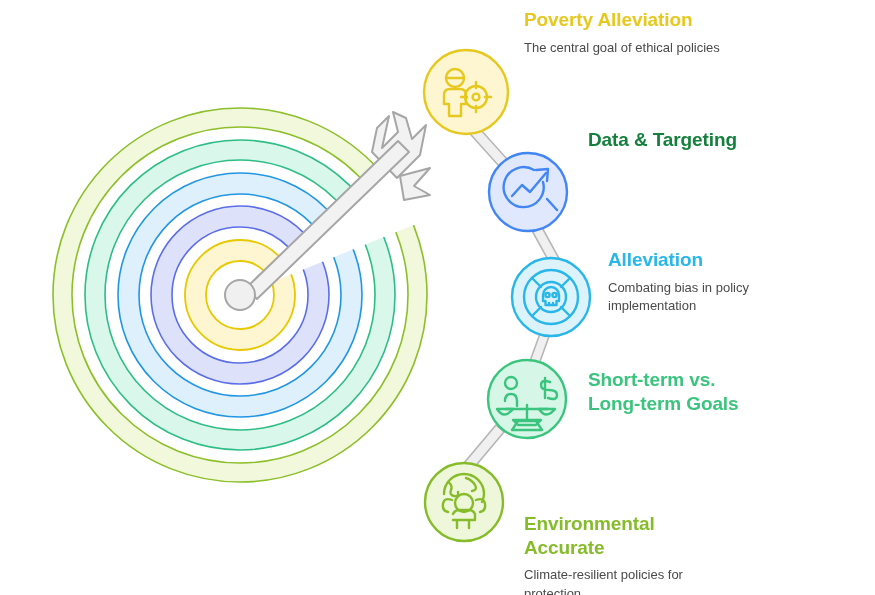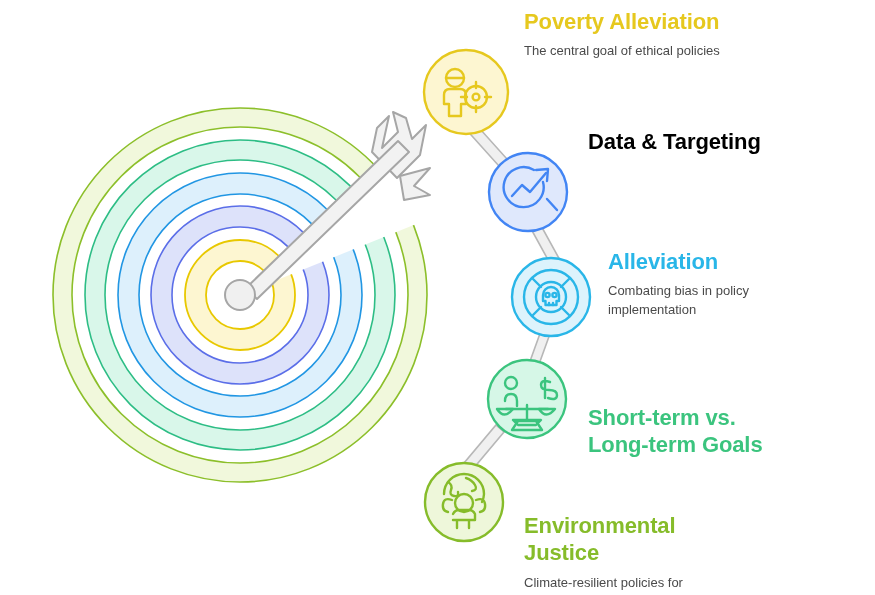--- a/index.html
+++ b/index.html
@@ -38,21 +38,21 @@
     position: absolute;
     left: 0; top: 0;
     width: 875px;
     height: 595px;
   }
 
   .step-text {
     position: absolute;
   }
   .step-title {
-    font-size: 22px;
+    font-size: 19px;
     font-weight: bold;
     line-height: 1.24;
     margin: 0 0 7px 0;
     letter-spacing: -0.1px;
   }
   .step-desc {
     font-size: 13px;
     line-height: 1.42;
     color: #4a4a4a;
     margin: 0;
@@ -215,31 +215,31 @@
   </svg>
 
   <div class="steps">
 
     <div class="step-text" style="left:524px; top:8px; width:215px;">
       <p class="step-title" style="color:#e6c81e;">Poverty Alleviation</p>
       <p class="step-desc">The central goal of ethical policies</p>
     </div>
 
     <div class="step-text" style="left:588px; top:128px; width:200px;">
-      <p class="step-title" style="color:#000000;">Data &amp; Targeting</p>
+      <p class="step-title" style="color:#15803d;">Data &amp; Targeting</p>
     </div>
 
     <div class="step-text" style="left:608px; top:248px; width:200px;">
       <p class="step-title" style="color:#29b6e8;">Alleviation</p>
       <p class="step-desc">Combating bias in policy implementation</p>
     </div>
 
     <div class="step-text" style="left:588px; top:368px; width:180px;">
-      <p class="step-title" style="color:#3bc47e;margin-top:36px;">Short-term vs. Long-term Goals</p>
+      <p class="step-title" style="color:#3bc47e;">Short-term vs. Long-term Goals</p>
     </div>
 
     <div class="step-text" style="left:524px; top:512px; width:215px;">
-      <p class="step-title" style="color:#86bc2a;">Environmental Justice</p>
+      <p class="step-title" style="color:#86bc2a;">Environmental Accurate</p>
       <p class="step-desc">Climate-resilient policies for protection</p>
     </div>
 
   </div>
 </div>
 
 </body></html>

